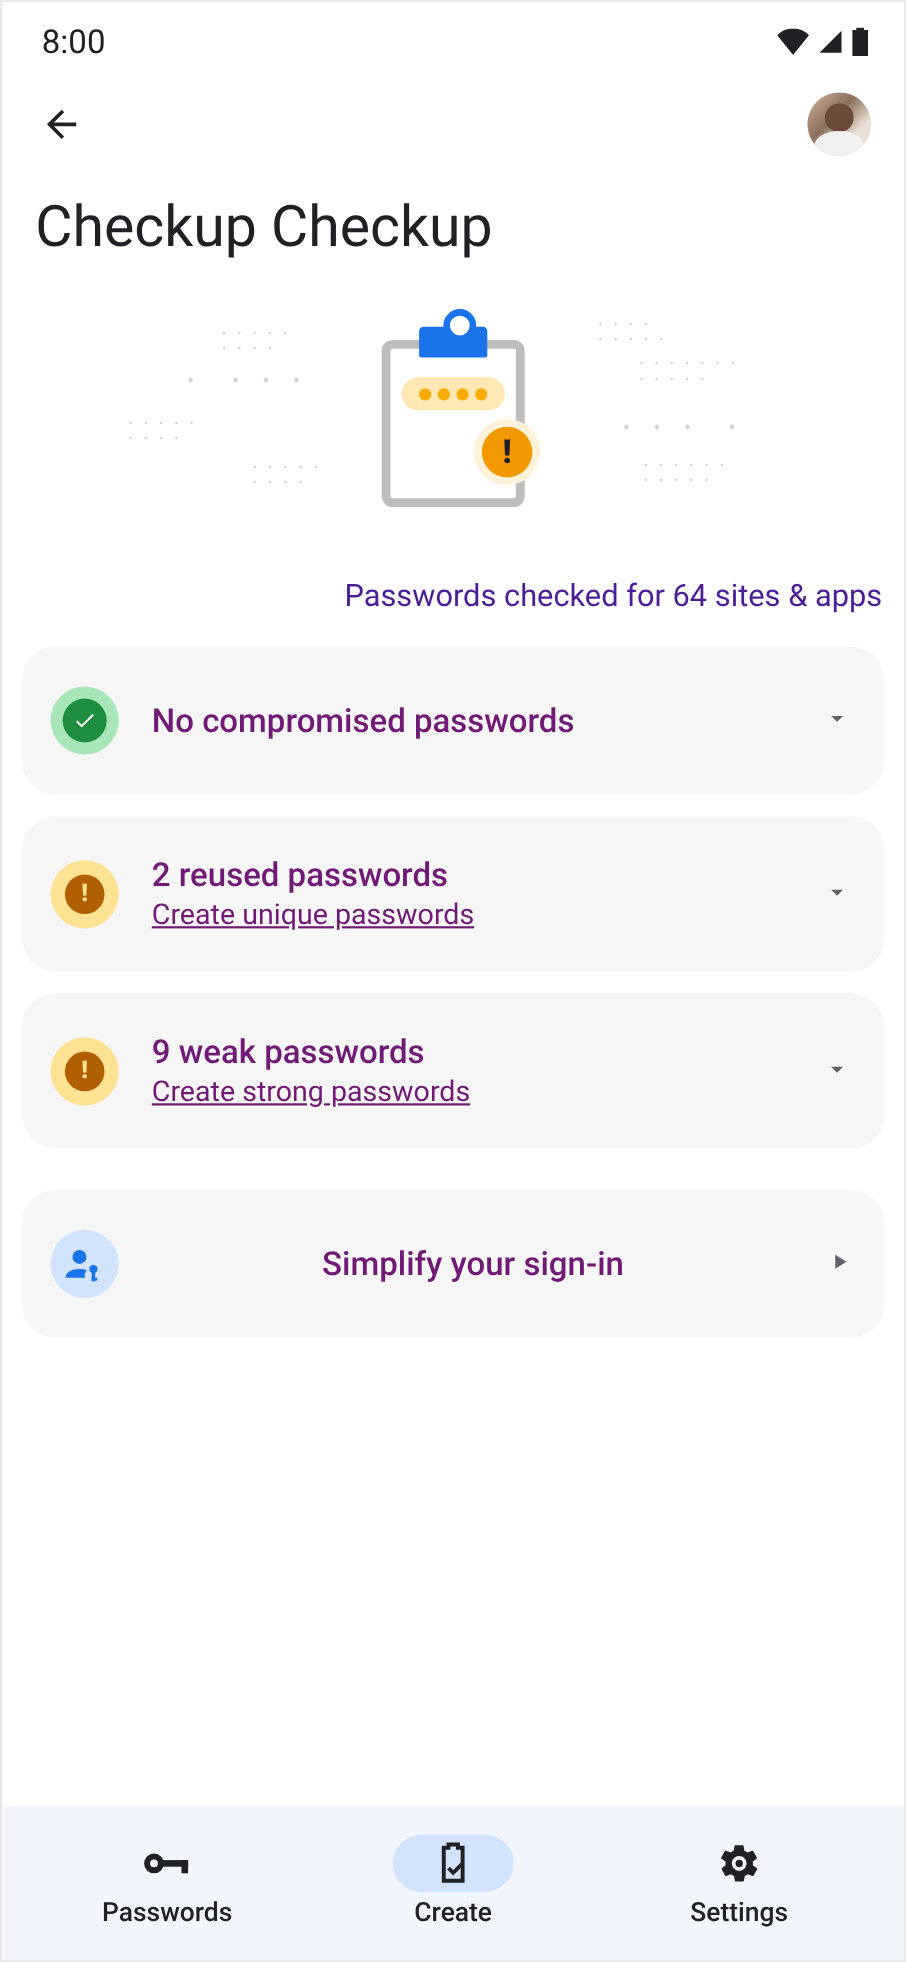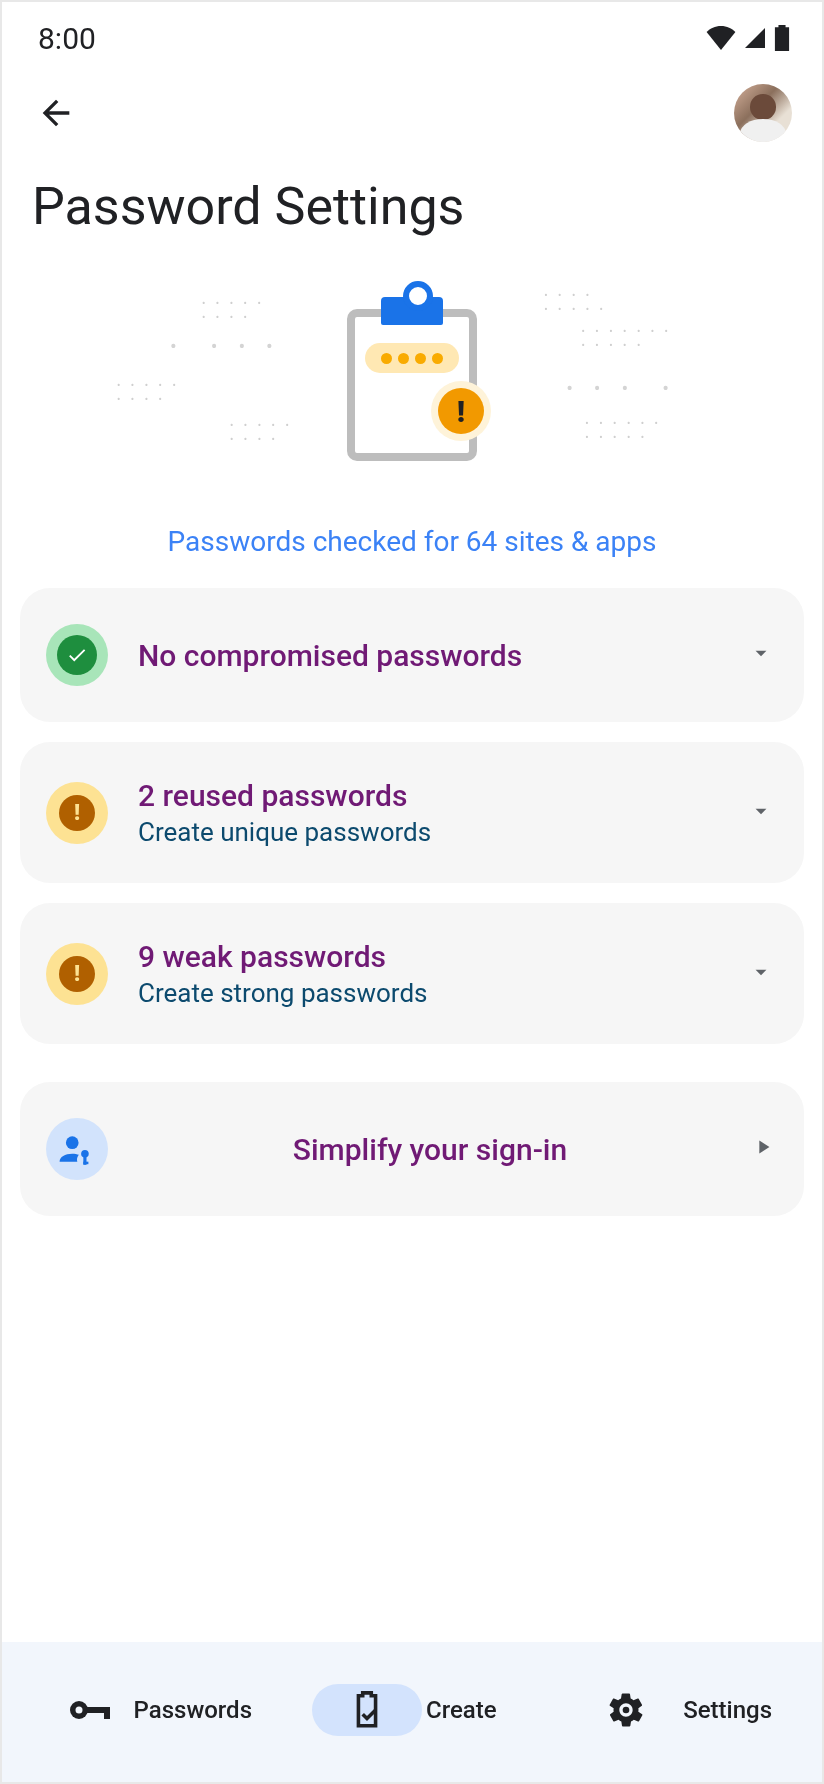--- a/index.html
+++ b/index.html
@@ -145,23 +145,23 @@
     background:#f29900;
     border-radius:50%;
     display:flex; align-items:center; justify-content:center;
     color:#202124;
     font-size:30px;
     font-weight:900;
   }
 
   
   .subtitle {
-    text-align: center;
+    text-align: right;
     font-size: 28px;
-    color: #3b82f6;
+    color: #4c1d95;
     padding: 36px 20px 30px 20px;
   }
 
   
   .cards { padding: 0 18px; }
   .card {
     background: #f6f6f6;
     border-radius: 30px;
     margin-bottom: 20px;
     padding: 36px 30px 36px 26px;
@@ -178,36 +178,36 @@
     display:flex; align-items:center; justify-content:center;
   }
   .ic-green { background:#a8e5b9; }
   .ic-green-inner { width:40px; height:40px; background:#1e8e3e; border-radius:50%; display:flex; align-items:center; justify-content:center; }
   .ic-yellow { background:#fde293; }
   .ic-yellow-inner { width:36px; height:36px; background:#b06000; border-radius:50%; display:flex; align-items:center; justify-content:center; color:#fde293; font-weight:900; font-size:22px; }
   .ic-blue { background:#d2e3fc; }
 
   .card-text { flex: 1; }
   .card-title { font-size: 30px; font-weight: 500; color:#701a75; }
-  .card-sub { font-size: 26px; color:#0c4a6e; margin-top: 4px; }
+  .card-sub { font-size: 26px; color:#701a75; margin-top: 4px; text-decoration: underline; }
   .card-chevron { flex-shrink:0; }
 
   
   .bottom-nav {
     position: absolute;
     bottom: 0; left: 0; right: 0;
     height: 140px;
     background: #f2f6fc;
     display: flex;
     justify-content: space-around;
     align-items: center;
     padding: 10px 20px 14px 20px;
   }
   .nav-item {
-    display:flex; flex-direction:row; align-items:center; gap:4px;
+    display:flex; flex-direction:column; align-items:center; gap:4px;
     cursor:pointer;
     width: 200px;
   }
   .nav-icon-wrap {
     width: 110px; height: 52px;
     border-radius: 30px;
     display:flex; align-items:center; justify-content:center;
   }
   .nav-item.active .nav-icon-wrap { background:#d3e3fd; }
   .nav-label { font-size: 24px; font-weight:500; color:#202124; }
@@ -232,21 +232,21 @@
 
 <div class="top-bar">
   <div class="back-btn">
     <svg width="40" height="40" viewBox="0 0 24 24">
         <path fill="#202124" d="M20 11H7.83l5.59-5.59L12 4l-8 8 8 8 1.41-1.41L7.83 13H20z"></path>
       </svg>
   </div>
   <div class="avatar"></div>
 </div>
 
-<h1 class="page-title">Password Settings</h1>
+<h1 class="page-title">Checkup Checkup</h1>
 
 <div class="hero">
   <span class="dots-pattern dots-1">• • • • •<br>• • • •</span>
   <span class="dots-pattern dots-2">•&nbsp;&nbsp;• • •</span>
   <span class="dots-pattern dots-3">• • • • •<br>• • • •</span>
   <span class="dots-pattern dots-4">• • • • •<br>• • • •</span>
   <span class="dots-pattern dots-5">• • • •<br>• • • • •</span>
   <span class="dots-pattern dots-6">• • • • • • •<br>• • • • •</span>
   <span class="dots-pattern dots-7">• • •&nbsp;&nbsp;•</span>
   <span class="dots-pattern dots-8">• • • • • •<br>• • • • •</span>

